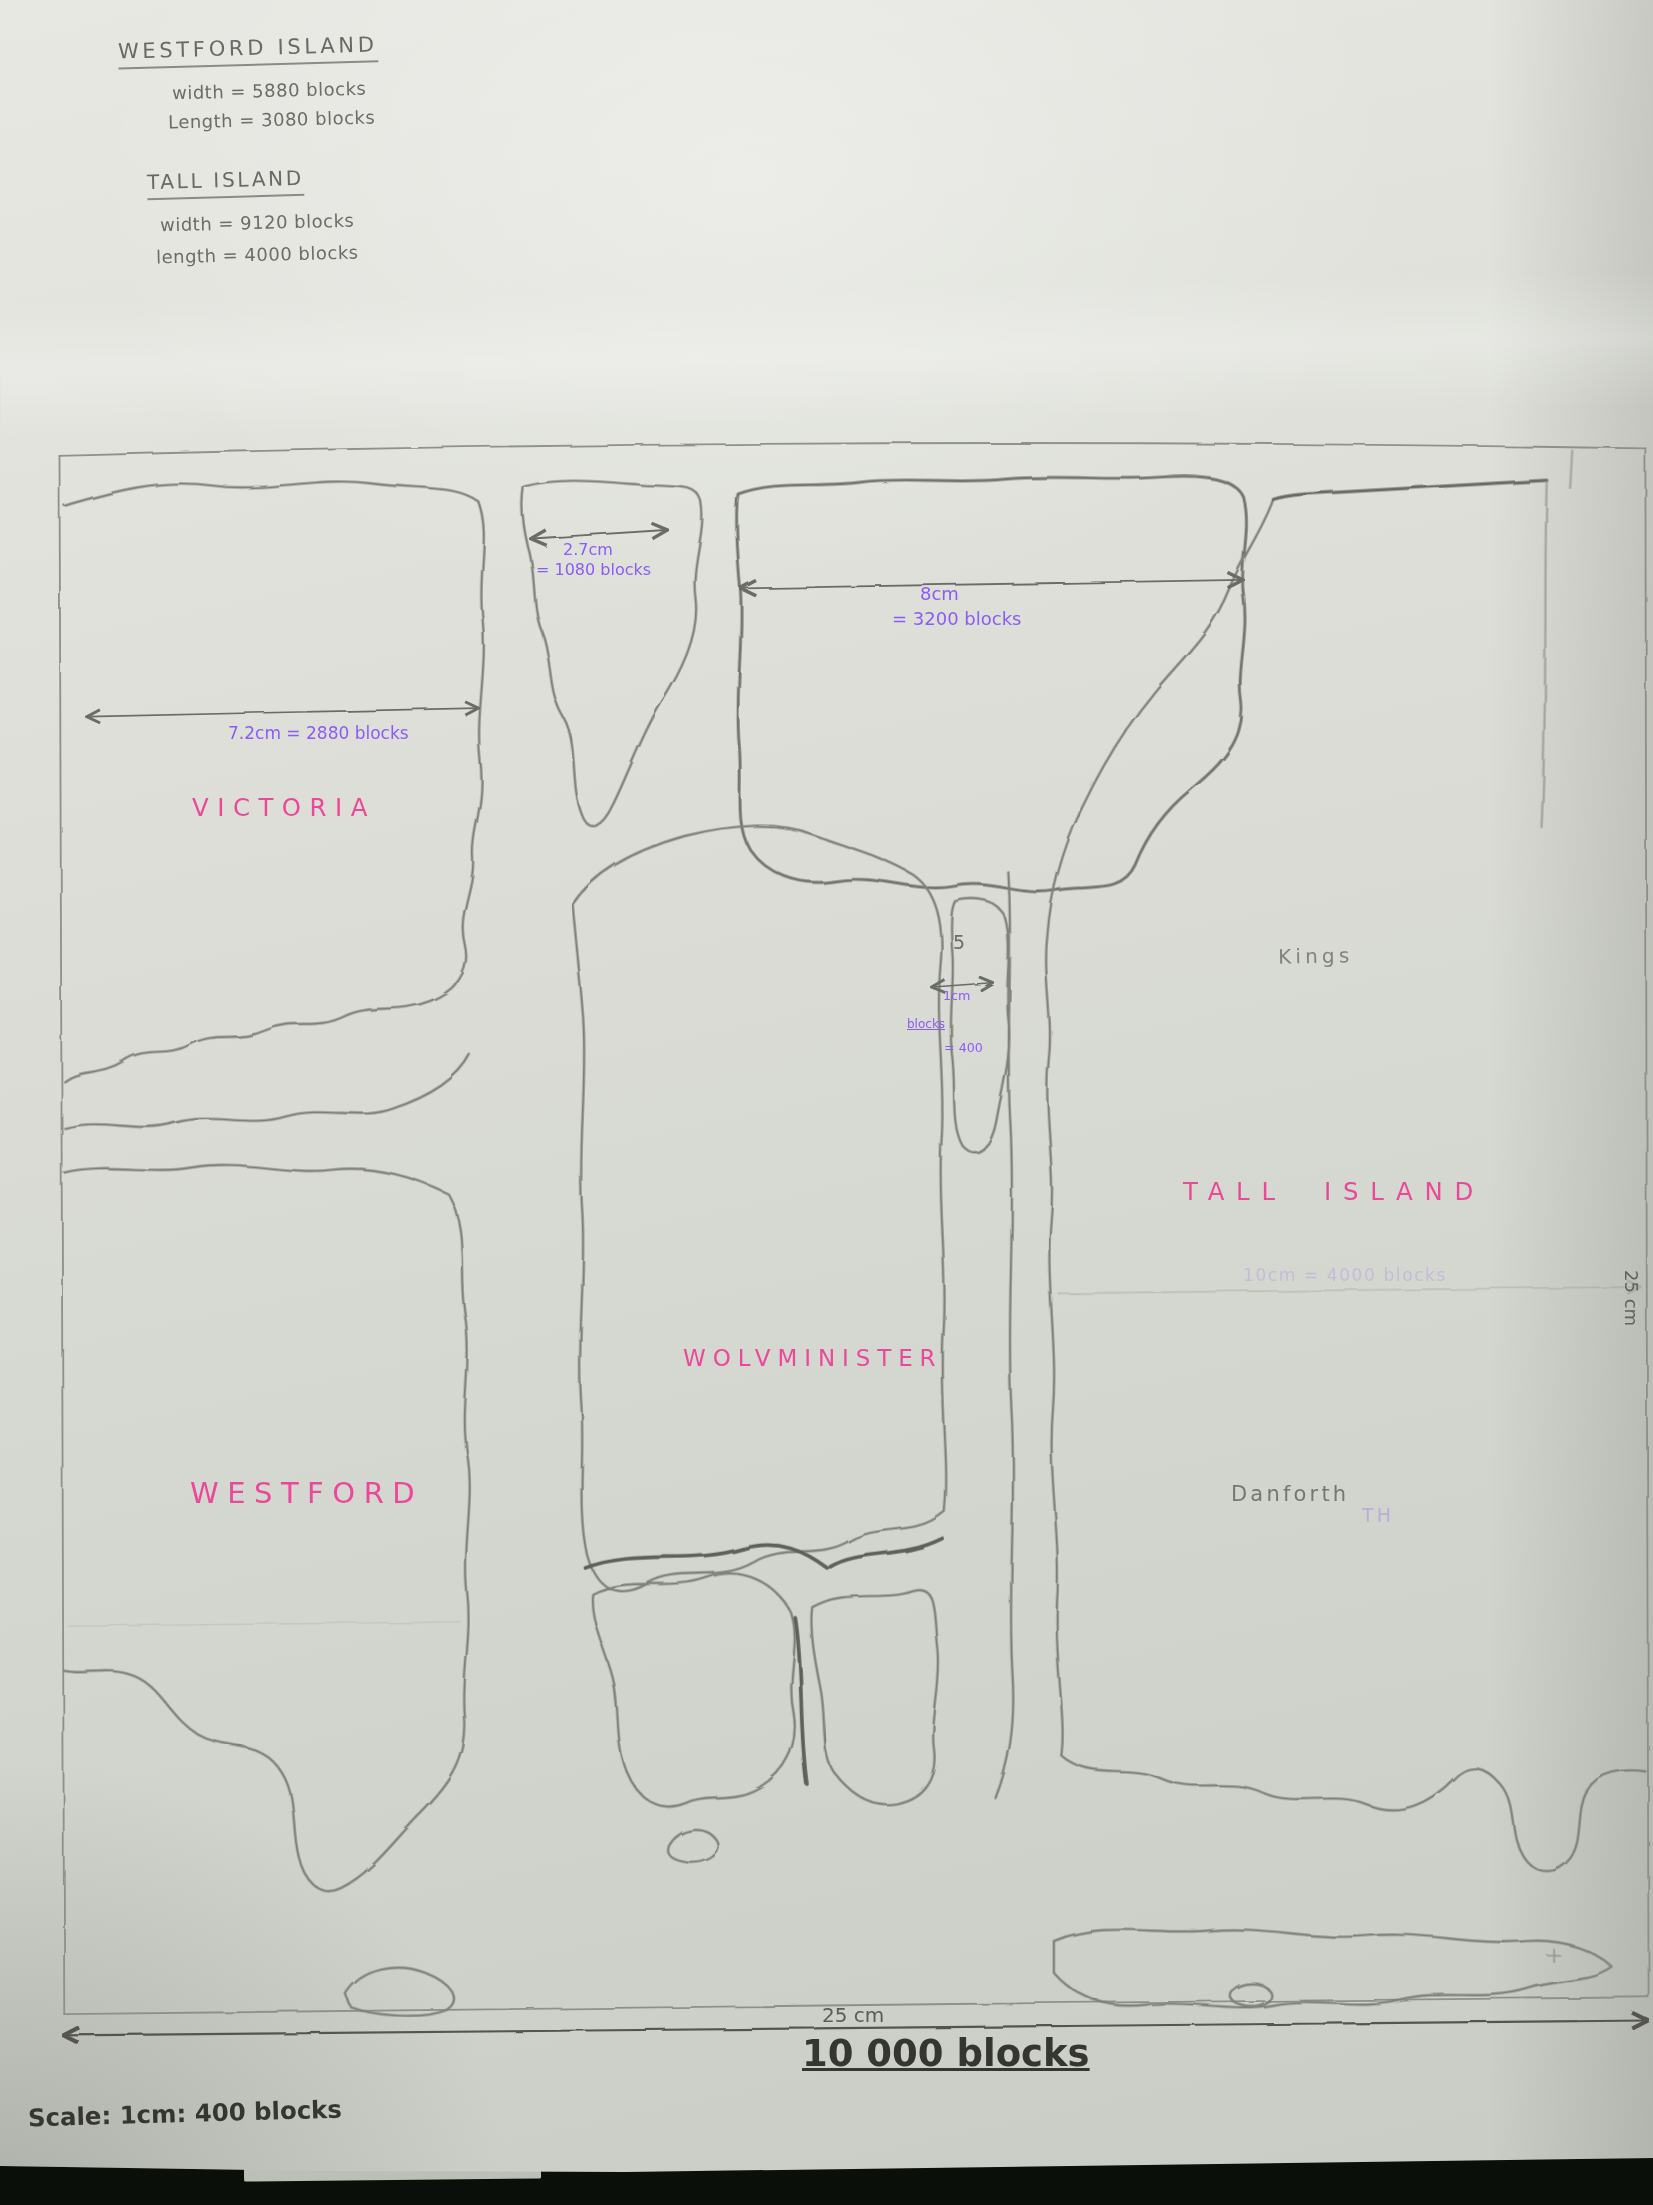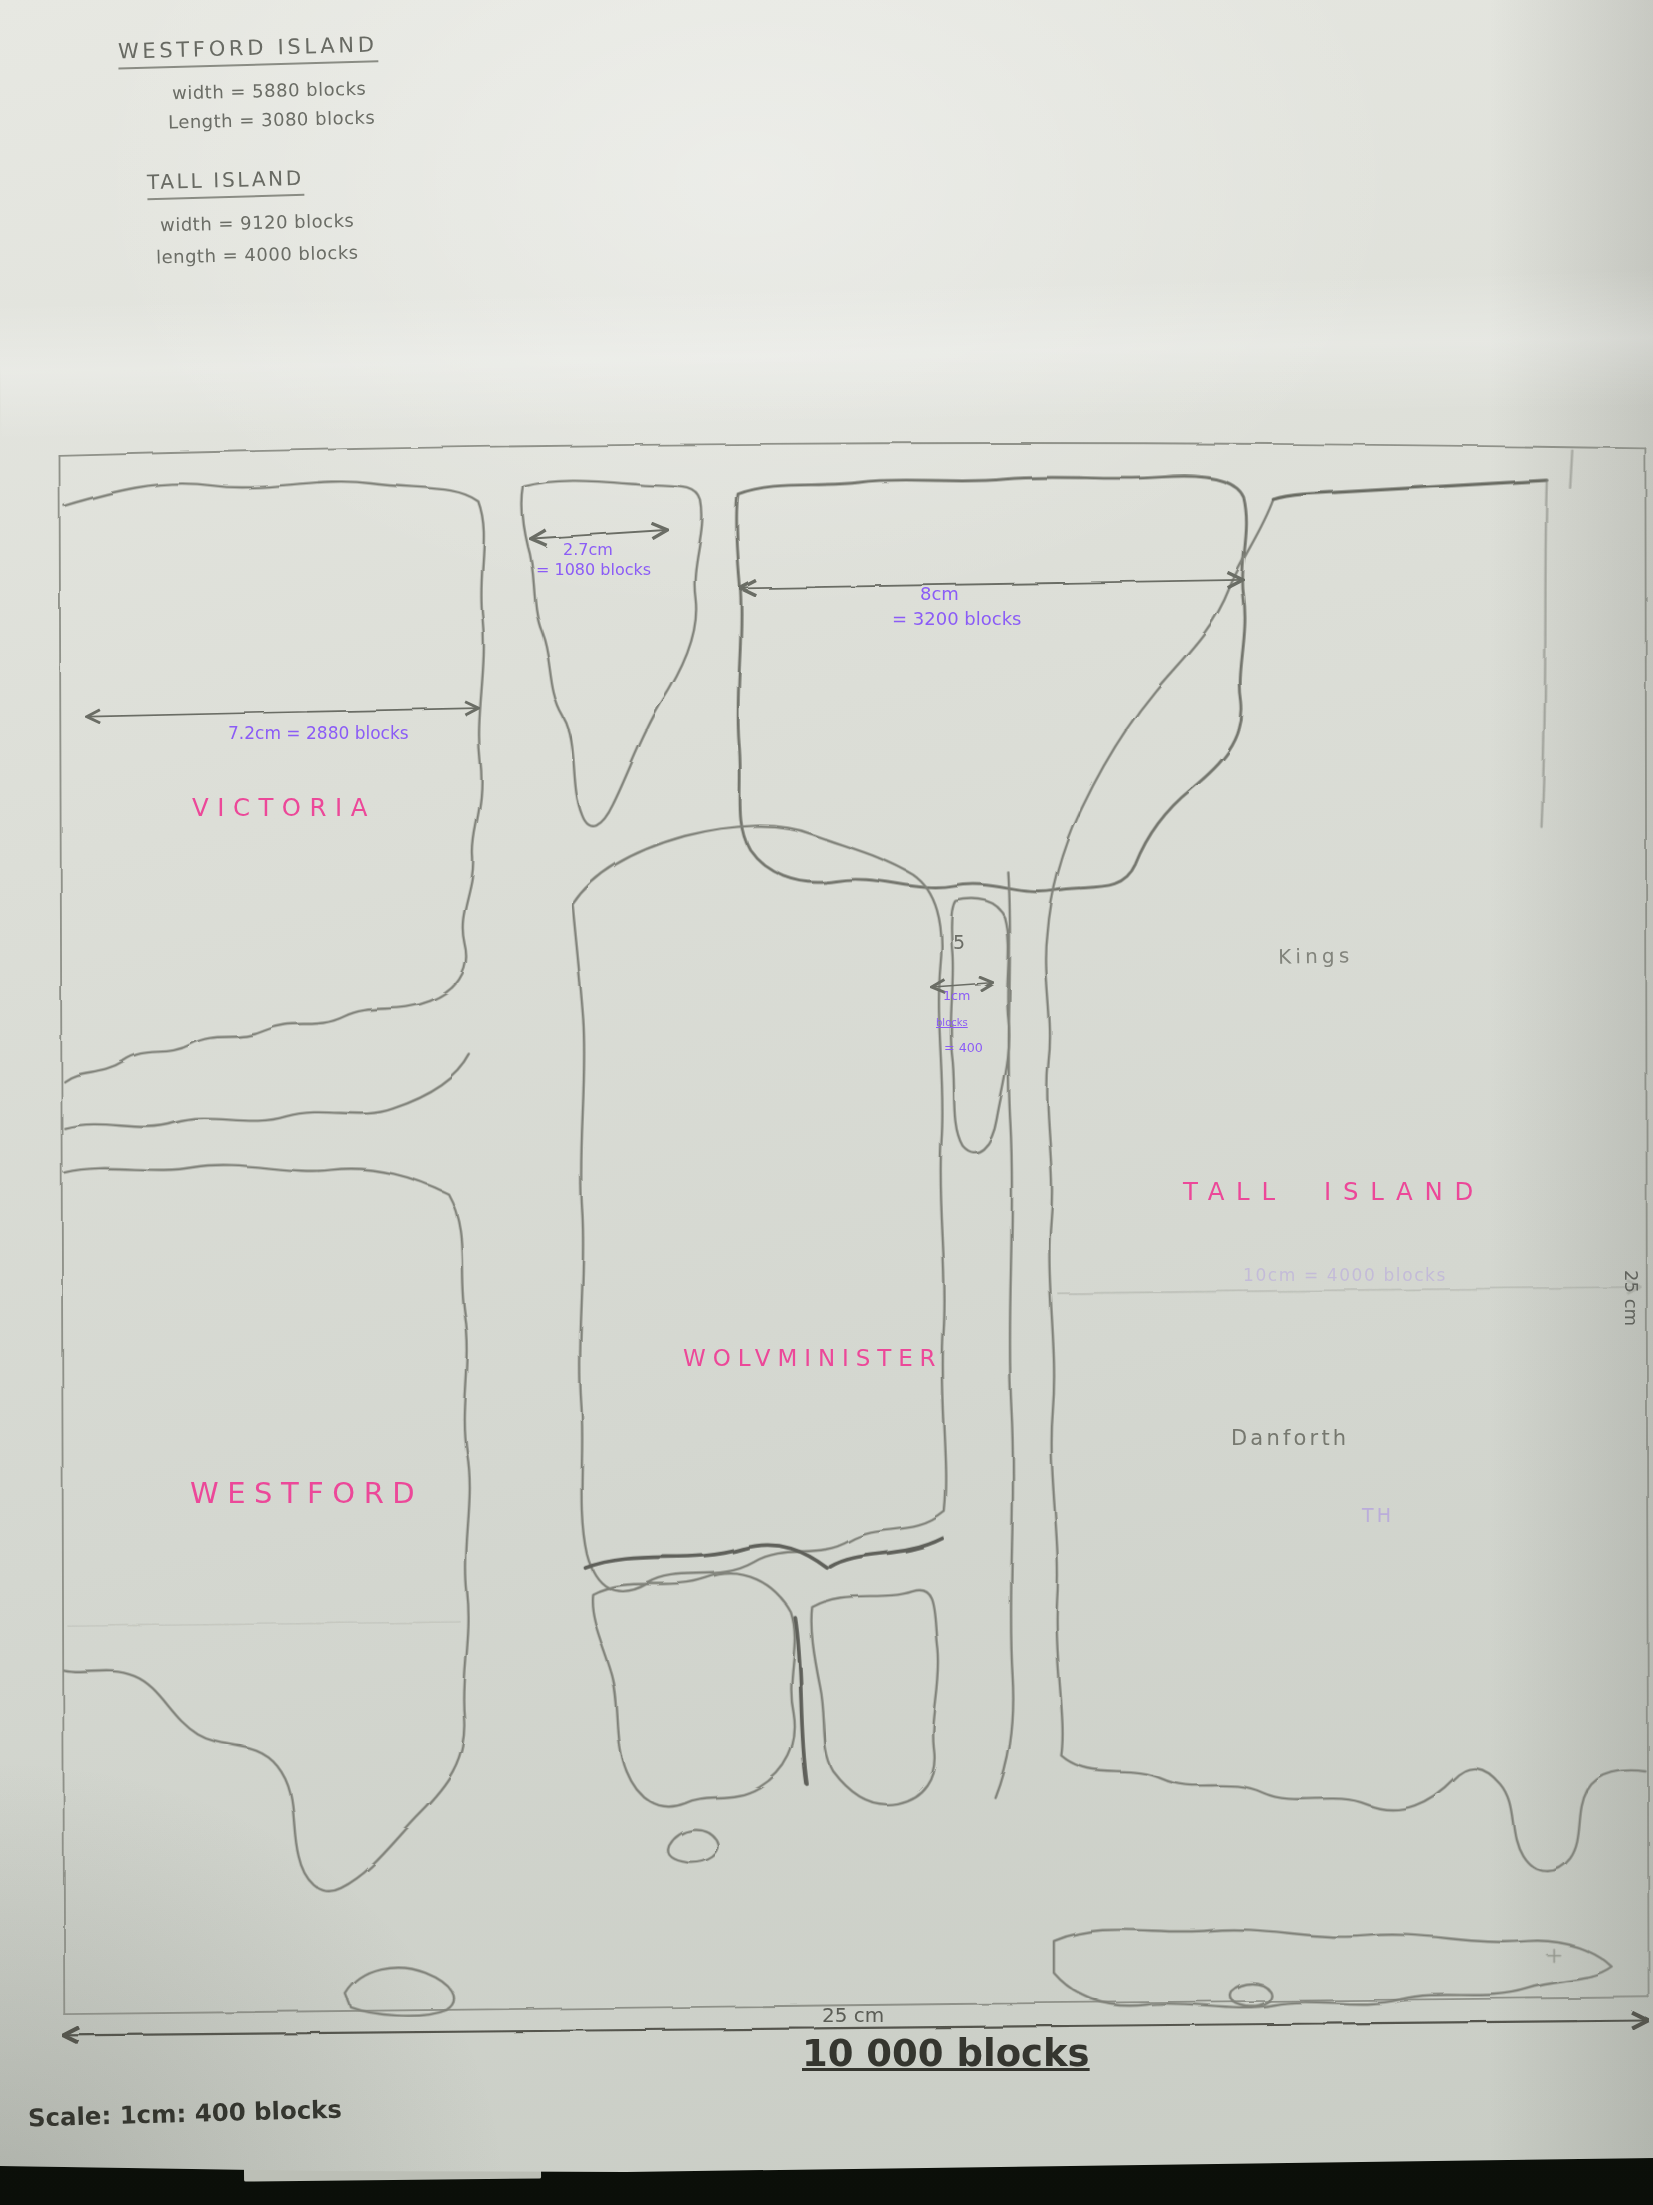--- a/index.html
+++ b/index.html
@@ -116,32 +116,32 @@
   <div class="lbl note-line" style="left:168px;top:109px;">Length = 3080 blocks</div>
   <div class="lbl note-title" style="left:147px;top:168px;font-size:20px;letter-spacing:2.7px;">TALL ISLAND</div>
   <div class="lbl note-line" style="left:160px;top:212px;">width = 9120 blocks</div>
   <div class="lbl note-line" style="left:156px;top:244px;">length = 4000 blocks</div>
 
   <div class="lbl island-name" style="left:192px;top:793px;font-size:24.4px;">VICTORIA</div>
   <div class="lbl island-name" style="left:190px;top:1476px;font-size:29px;">WESTFORD</div>
   <div class="lbl island-name" style="left:683px;top:1345px;font-size:23px;letter-spacing:6.9px;">WOLVMINISTER</div>
   <div class="lbl island-name" style="left:1183px;top:1177px;font-size:24.4px;letter-spacing:11.7px;word-spacing:18px;">TALL ISLAND</div>
   <div class="lbl" style="left:1278px;top:944px;font-size:20px;letter-spacing:4.2px;color:#82847c;transform:rotate(-1deg);">Kings</div>
-  <div class="lbl" style="left:1231px;top:1426px;font-size:21px;letter-spacing:3.2px;color:#76786f;">Danforth</div>
+  <div class="lbl" style="left:1231px;top:1482px;font-size:21px;letter-spacing:3.2px;color:#76786f;">Danforth</div>
   <div class="lbl faint" style="left:1362px;top:1504px;font-size:19px;letter-spacing:3.2px;">TH</div>
   <div class="lbl" style="left:953px;top:931px;font-size:19px;color:#6b6d66;">5</div>
 
   <div class="lbl" style="left:228px;top:723px;font-size:17px;">7.2cm = 2880 blocks</div>
   <div class="lbl" style="left:563px;top:540px;font-size:16px;">2.7cm</div>
   <div class="lbl" style="left:536px;top:560px;font-size:16px;">= 1080 blocks</div>
   <div class="lbl" style="left:920px;top:583px;font-size:18px;">8cm</div>
   <div class="lbl" style="left:892px;top:608px;font-size:18px;">= 3200 blocks</div>
   <div class="lbl" style="left:943px;top:988px;font-size:12.7px;">1cm</div>
   <div class="lbl" style="left:934px;top:1040px;font-size:12.7px;margin-left:10px;">= 400</div>
-  <div class="lbl" style="left:936px;top:1017px;font-size:10px;text-decoration:underline;">blocks</div>
+  <div class="lbl" style="left:907px;top:1017px;font-size:12px;text-decoration:underline;">blocks</div>
   <div class="lbl vfaint" style="left:1243px;top:1265px;font-size:17px;letter-spacing:1.6px;">10cm = 4000 blocks</div>
 
   <div class="lbl pencil-dark" style="left:822px;top:2003px;font-size:20px;">25 cm</div>
   <div class="lbl ink" style="left:802px;top:2032px;font-size:37px;font-weight:bold;text-decoration:underline;">10 000 blocks</div>
   <div class="lbl rot90" style="left:1642px;top:1270px;font-size:18px;color:#60625c;">25 cm</div>
 
   <div class="lbl ink" style="left:27.6px;top:2099px;font-size:24.4px;font-weight:bold;transform:rotate(-1.6deg);">Scale: 1cm: 400 blocks</div>
 
 </div>
 

